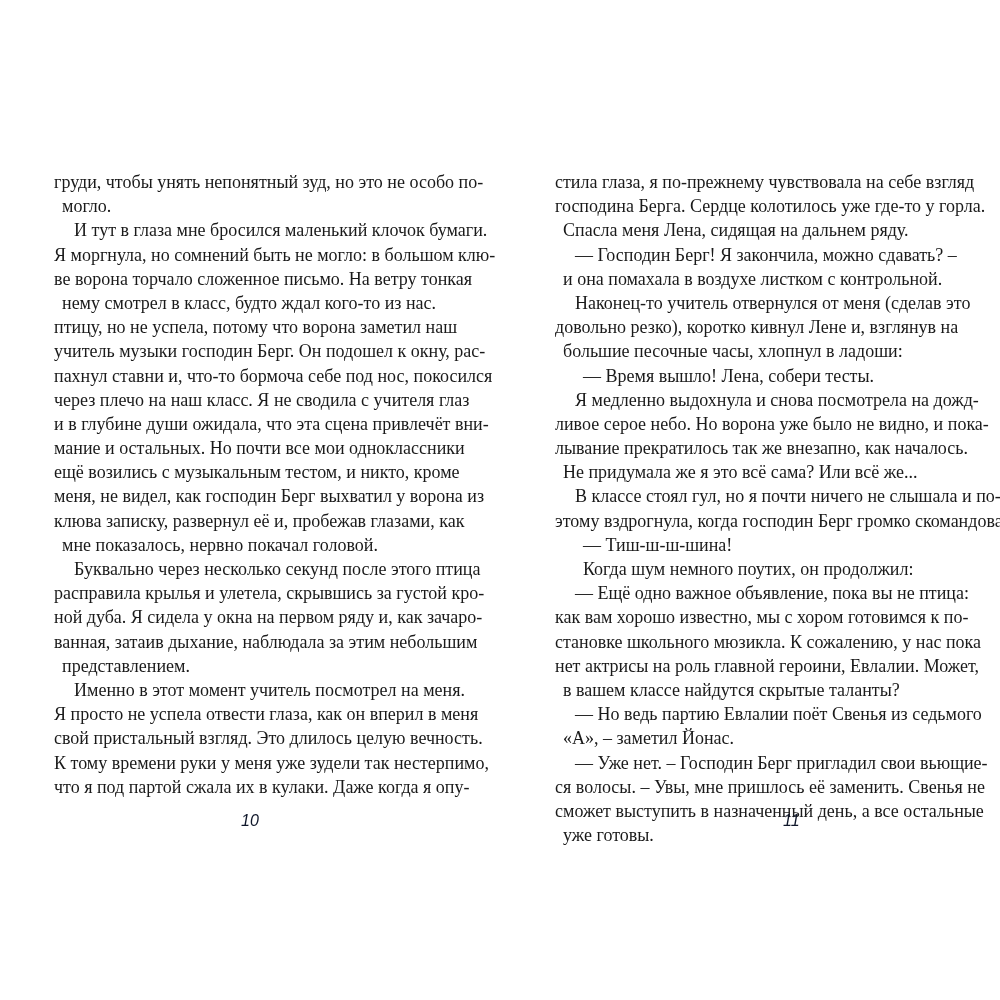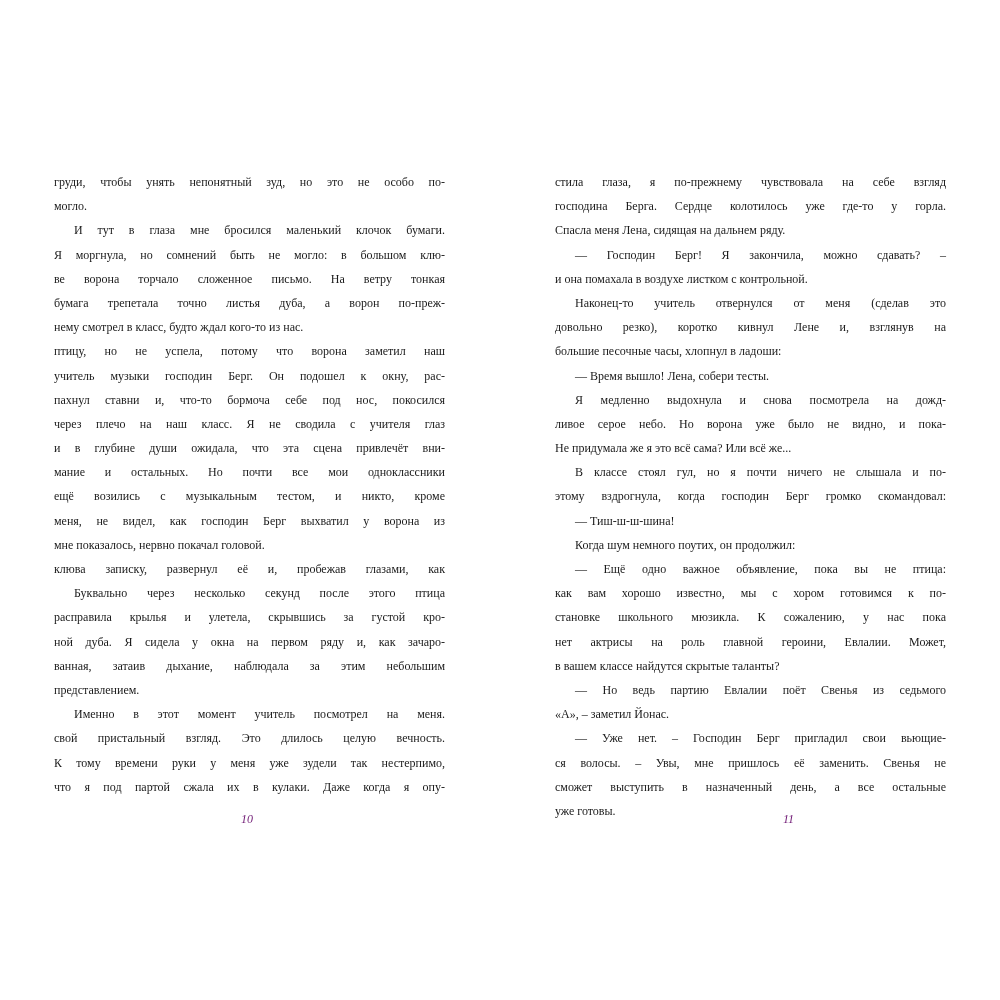--- a/index.html
+++ b/index.html
@@ -2,89 +2,90 @@
 <html><head>
 <meta charset="utf-8">
 <style>
   html, body { margin: 0; padding: 0; background: #ffffff; }
   body { width: 1000px; height: 1000px; position: relative; overflow: hidden; }
   .page {
     position: absolute;
     top: 170px;
     width: 391px;
     font-family: "Liberation Serif", "DejaVu Serif", serif;
-    font-size: 12px;
+    font-size: 18px;
     line-height: 24.2px;
     color: #1a1a1a;
   }
   .page.left { left: 54px; }
   .page.right { left: 555px; }
   .line {
     display: block;
     white-space: nowrap;
     text-align: justify;
     text-align-last: justify;
     height: 24.2px;
   }
-  .line.last { text-align-last: left; }
+  .line.last { text-align-last: left; margin-left: 8px; }
   .line.indent { padding-left: 20px; }
   .page-number {
     position: absolute;
     top: 812px;
-    font-family: Liberation Serif, serif;
+    font-family: Liberation Sans, sans-serif;
     font-style: italic;
-    font-size: 12px;
-    color: #701a75;
+    font-size: 16px;
+    color: #0f172a;
   }
   .page-number.left { left: 241px; }
   .page-number.right { left: 783px; }
 </style>
 </head>
 <body>
 
 <div class="page left" id="left-page">
     <span class="line">груди, чтобы унять непонятный зуд, но это не особо по-</span>
     <span class="line last">могло.</span>
     <span class="line indent">И тут в глаза мне бросился маленький клочок бумаги.</span>
     <span class="line">Я моргнула, но сомнений быть не могло: в большом клю-</span>
     <span class="line">ве ворона торчало сложенное письмо. На ветру тонкая</span>
-    <span class="line">бумага трепетала точно листья дуба, а ворон по-преж-</span>
     <span class="line last">нему смотрел в класс, будто ждал кого-то из нас.</span>
     <span class="line">птицу, но не успела, потому что ворона заметил наш</span>
     <span class="line">учитель музыки господин Берг. Он подошел к окну, рас-</span>
     <span class="line">пахнул ставни и, что-то бормоча себе под нос, покосился</span>
     <span class="line">через плечо на наш класс. Я не сводила с учителя глаз</span>
     <span class="line">и в глубине души ожидала, что эта сцена привлечёт вни-</span>
     <span class="line">мание и остальных. Но почти все мои одноклассники</span>
     <span class="line">ещё возились с музыкальным тестом, и никто, кроме</span>
     <span class="line">меня, не видел, как господин Берг выхватил у ворона из</span>
+    <span class="line">клюва записку, развернул её и, пробежав глазами, как</span>
     <span class="line last">мне показалось, нервно покачал головой.</span>
-    <span class="line">клюва записку, развернул её и, пробежав глазами, как</span>
     <span class="line indent">Буквально через несколько секунд после этого птица</span>
     <span class="line">расправила крылья и улетела, скрывшись за густой кро-</span>
     <span class="line">ной дуба. Я сидела у окна на первом ряду и, как зачаро-</span>
     <span class="line">ванная, затаив дыхание, наблюдала за этим небольшим</span>
     <span class="line last">представлением.</span>
     <span class="line indent">Именно в этот момент учитель посмотрел на меня.</span>
+    <span class="line">Я просто не успела отвести глаза, как он вперил в меня</span>
     <span class="line">свой пристальный взгляд. Это длилось целую вечность.</span>
     <span class="line">К тому времени руки у меня уже зудели так нестерпимо,</span>
     <span class="line">что я под партой сжала их в кулаки. Даже когда я опу-</span>
   </div>
 <div class="page right" id="right-page">
     <span class="line">стила глаза, я по-прежнему чувствовала на себе взгляд</span>
     <span class="line">господина Берга. Сердце колотилось уже где-то у горла.</span>
     <span class="line last">Спасла меня Лена, сидящая на дальнем ряду.</span>
     <span class="line indent">— Господин Берг! Я закончила, можно сдавать? –</span>
     <span class="line last">и она помахала в воздухе листком с контрольной.</span>
     <span class="line indent">Наконец-то учитель отвернулся от меня (сделав это</span>
     <span class="line">довольно резко), коротко кивнул Лене и, взглянув на</span>
     <span class="line last">большие песочные часы, хлопнул в ладоши:</span>
     <span class="line indent last">— Время вышло! Лена, собери тесты.</span>
     <span class="line indent">Я медленно выдохнула и снова посмотрела на дожд-</span>
     <span class="line">ливое серое небо. Но ворона уже было не видно, и пока-</span>
+    <span class="line">лывание прекратилось так же внезапно, как началось.</span>
     <span class="line last">Не придумала же я это всё сама? Или всё же...</span>
     <span class="line indent">В классе стоял гул, но я почти ничего не слышала и по-</span>
     <span class="line">этому вздрогнула, когда господин Берг громко скомандовал:</span>
     <span class="line indent last">— Тиш-ш-ш-шина!</span>
     <span class="line indent last">Когда шум немного поутих, он продолжил:</span>
     <span class="line indent">— Ещё одно важное объявление, пока вы не птица:</span>
     <span class="line">как вам хорошо известно, мы с хором готовимся к по-</span>
     <span class="line">становке школьного мюзикла. К сожалению, у нас пока</span>
     <span class="line">нет актрисы на роль главной героини, Евлалии. Может,</span>
     <span class="line last">в вашем классе найдутся скрытые таланты?</span>

